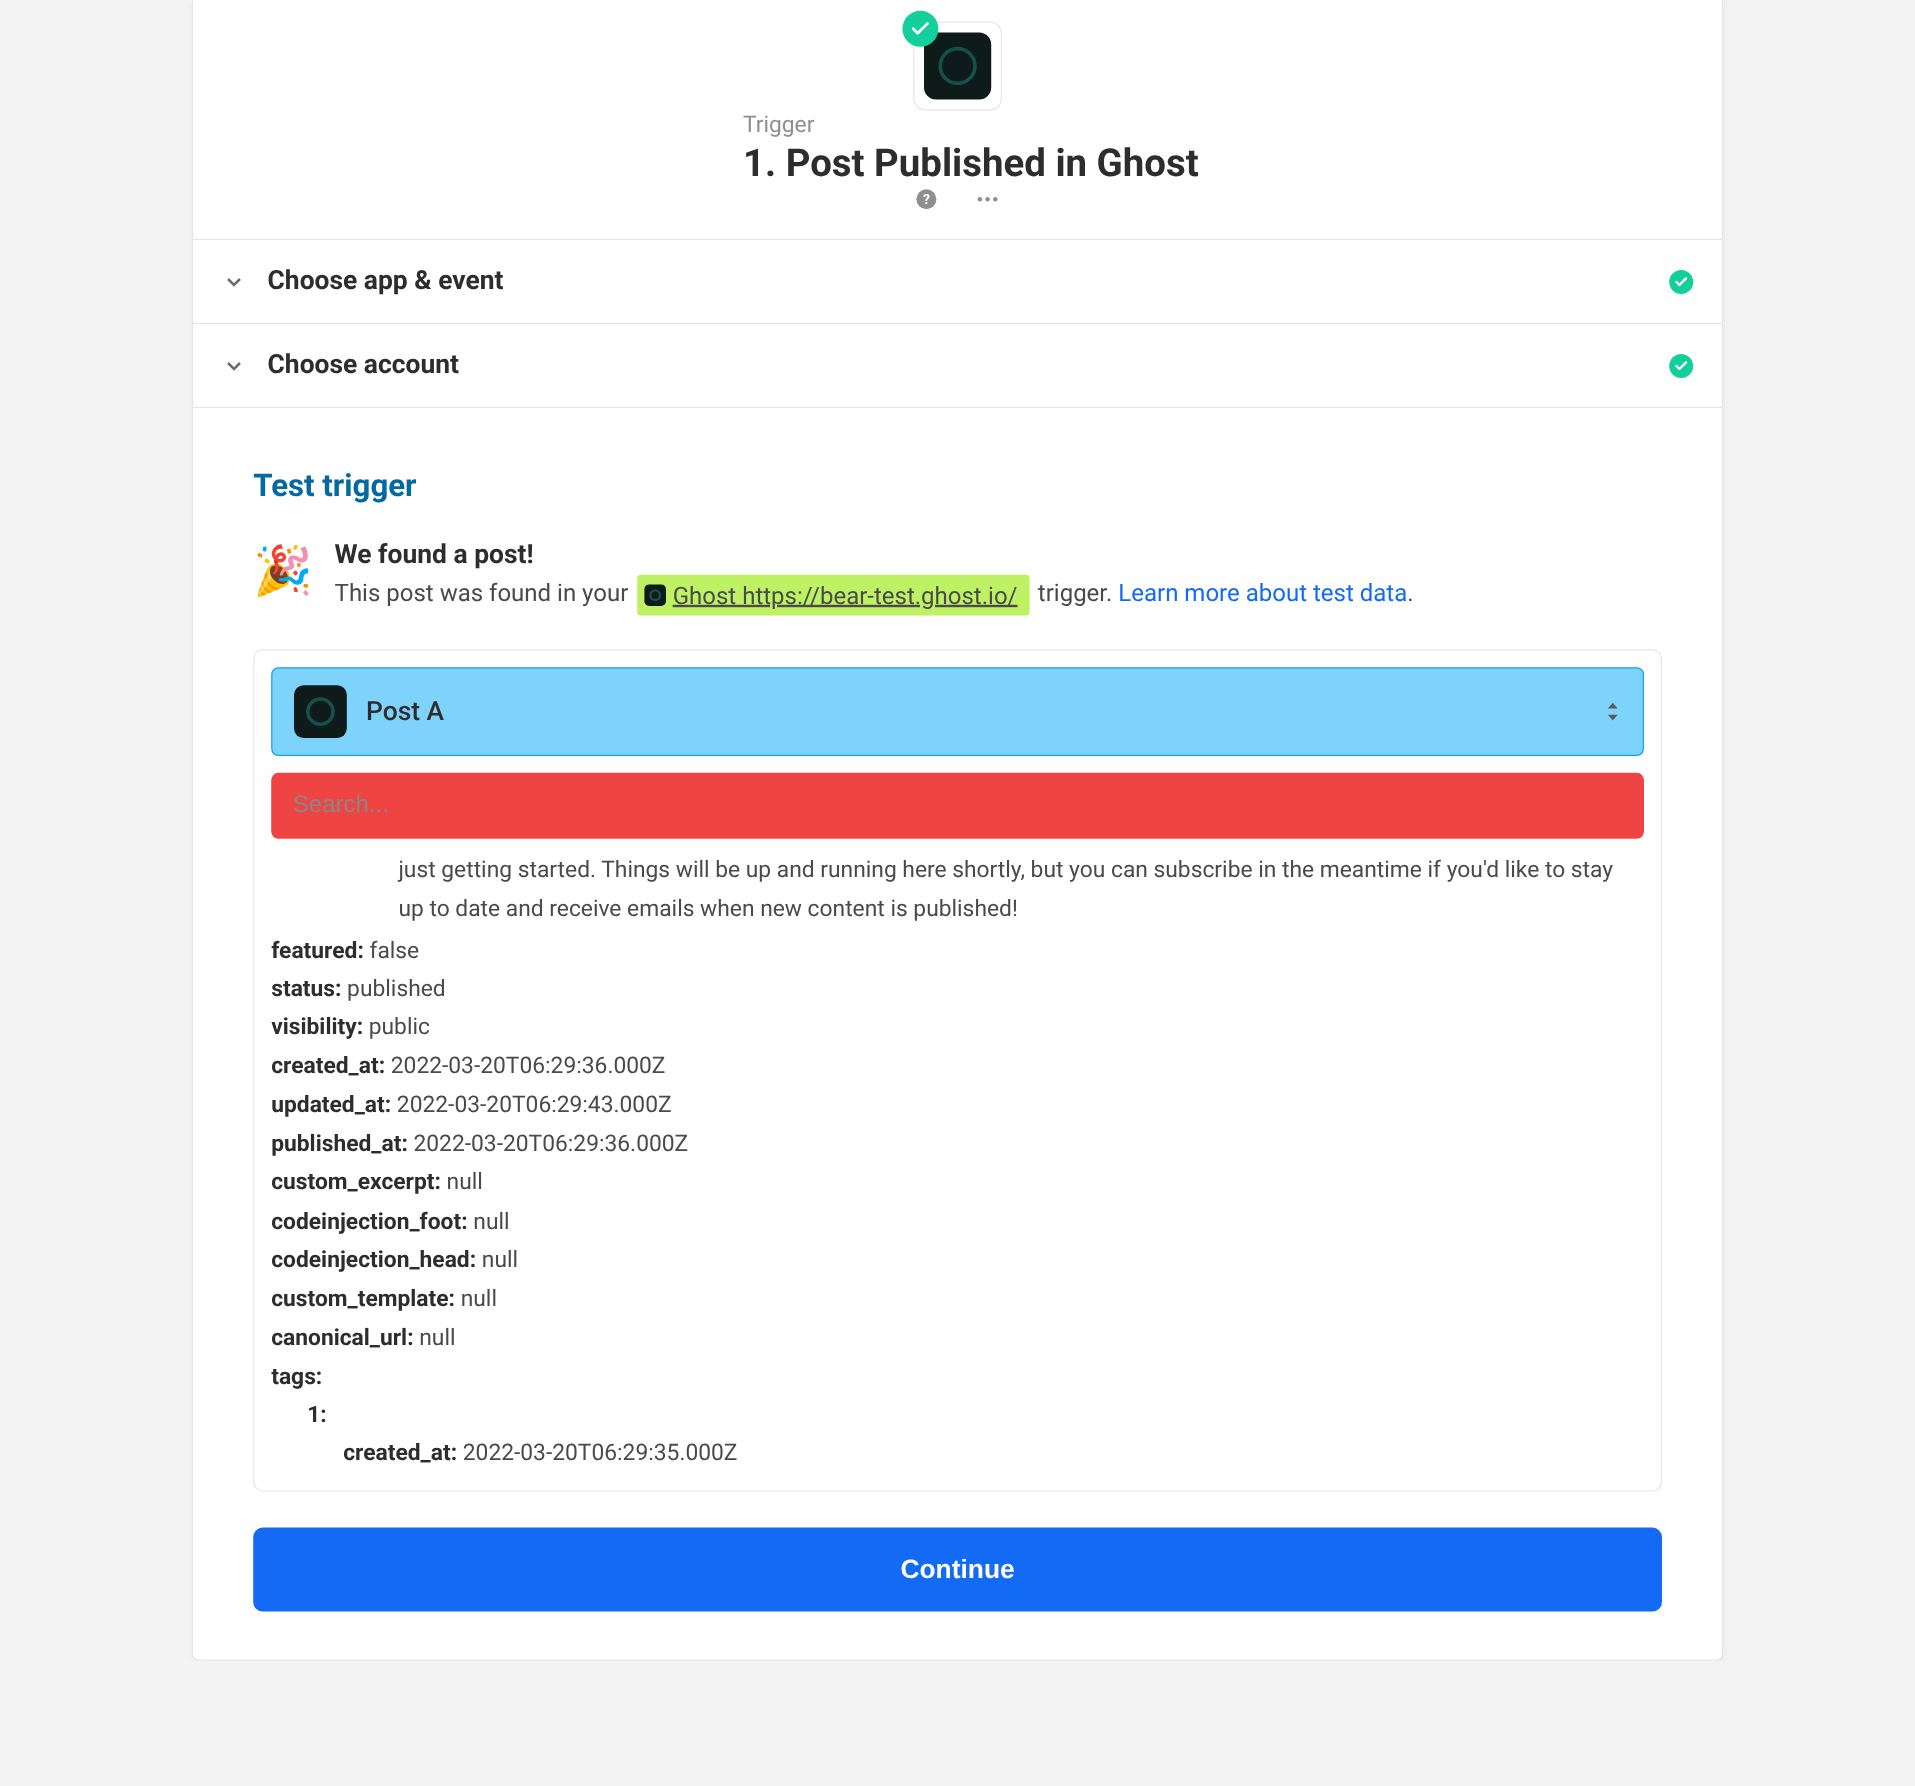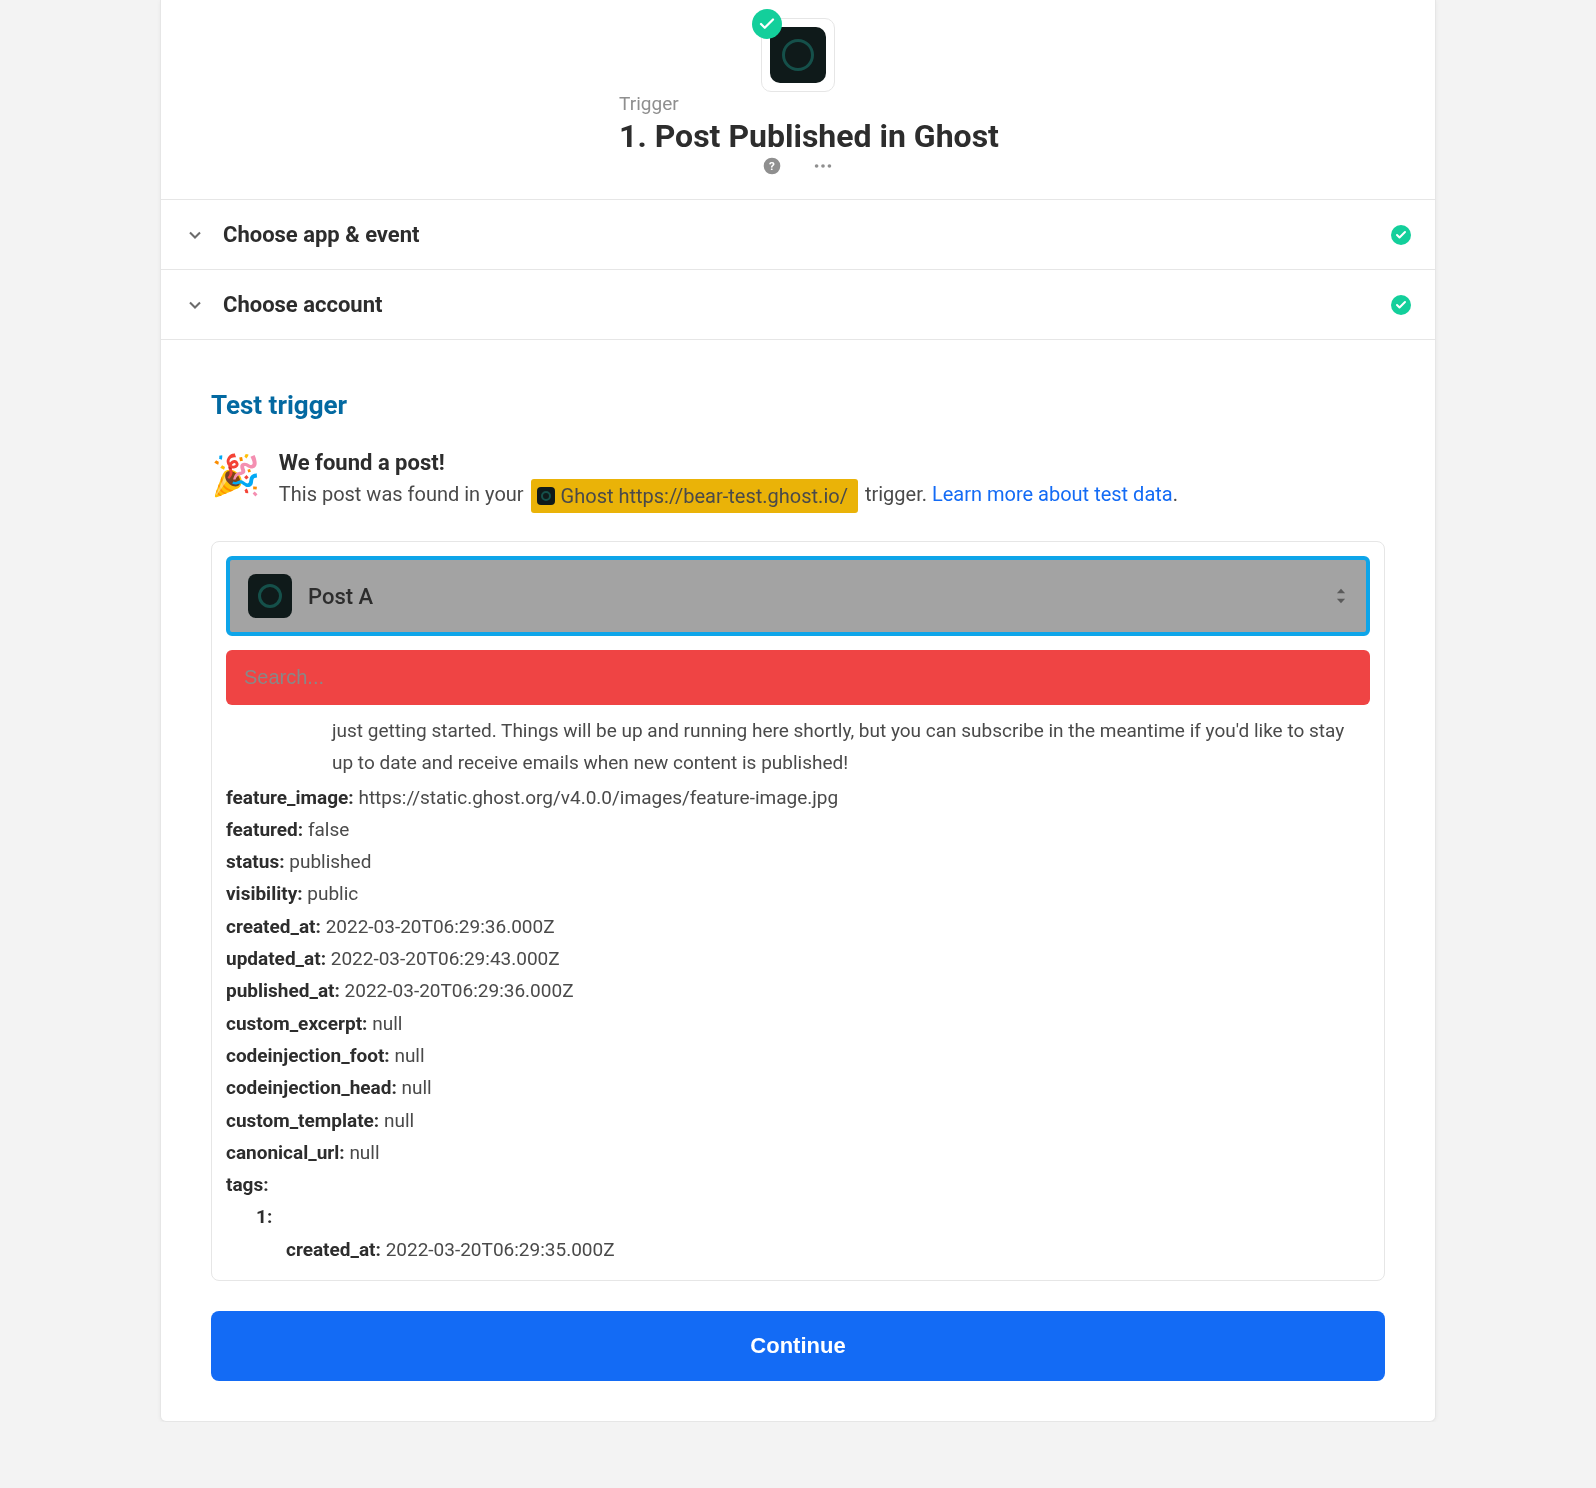--- a/index.html
+++ b/index.html
@@ -106,46 +106,47 @@
       font-size: 26px;
       margin-bottom: 30px;
       color: #0369a1;
     }
     .found-block { display: flex; align-items: flex-start; }
     .emoji { font-size: 40px; margin-right: 18px; margin-top: 2px; }
     .found-title { font-weight: 700; font-size: 22px; color:#2d2d2d; margin-bottom: 4px; }
     .found-desc { font-size: 20px; color: #4a4a4a; line-height: 1.5; }
     .account-chip {
       display: inline-flex; align-items: center;
-      background: #eab308;
+      background: #bef264;
       border-radius: 3px;
       padding: 2px 10px 2px 6px;
       margin: 0 2px;
+      text-decoration: underline;
     }
     .chip-icon {
       width: 18px; height: 18px; border-radius: 4px;
       background: #0f1a1a; display:flex; align-items:center; justify-content:center;
       margin-right: 6px;
     }
     .chip-icon .ring { width: 10px; height:10px; border:2px solid #15504a; border-radius:50%; }
     .learn-link { color: #136bf5; cursor: pointer; }
     .result-box {
       margin-top: 28px;
       border: 1px solid #e6e6e6;
       border-radius: 8px;
       padding: 14px;
     }
     .post-select {
-      border: 4px solid #0ea5e9;
+      border: 1px solid #0ea5e9;
       border-radius: 6px;
       padding: 14px 18px;
       display: flex;
       align-items: center;
       cursor: pointer;
-      background:#a3a3a3;
+      background:#7dd3fc;
     }
     .post-select .icon {
       width: 44px; height: 44px; border-radius: 8px;
       background: #0f1a1a; display:flex; align-items:center; justify-content:center;
       margin-right: 16px;
     }
     .post-select .icon .ring { width: 24px; height:24px; border:3px solid #15504a; border-radius:50%; }
     .post-select .label { font-weight: 500; font-size: 22px; color:#2d2d2d; flex:1; }
     .post-select .sort-caret { color:#5a5a5a; display:flex; flex-direction:column; gap:0; }
     .post-select .sort-caret svg { width:14px; height:10px; display:block; }
@@ -286,21 +287,20 @@
               <polygon points="12,10 5,2 19,2" fill="#5a5a5a"></polygon>
             </svg>
         </div>
       </div>
 
       <input class="search-input" placeholder="Search..." style="">
 
       <div class="data-list">
         <div class="body-text">just getting started. Things will be up and running here shortly, but you can subscribe in the meantime if you'd like to stay up to date and receive emails when new content is published!</div>
 
-        <div class="kv"><span class="k">feature_image:</span> <span>https://static.ghost.org/v4.0.0/images/feature-image.jpg</span></div>
         <div class="kv"><span class="k">featured:</span> <span>false</span></div>
         <div class="kv"><span class="k">status:</span> <span>published</span></div>
         <div class="kv"><span class="k">visibility:</span> <span>public</span></div>
         <div class="kv"><span class="k">created_at:</span> <span>2022-03-20T06:29:36.000Z</span></div>
         <div class="kv"><span class="k">updated_at:</span> <span>2022-03-20T06:29:43.000Z</span></div>
         <div class="kv"><span class="k">published_at:</span> <span>2022-03-20T06:29:36.000Z</span></div>
         <div class="kv"><span class="k">custom_excerpt:</span> <span>null</span></div>
         <div class="kv"><span class="k">codeinjection_foot:</span> <span>null</span></div>
         <div class="kv"><span class="k">codeinjection_head:</span> <span>null</span></div>
         <div class="kv"><span class="k">custom_template:</span> <span>null</span></div>

